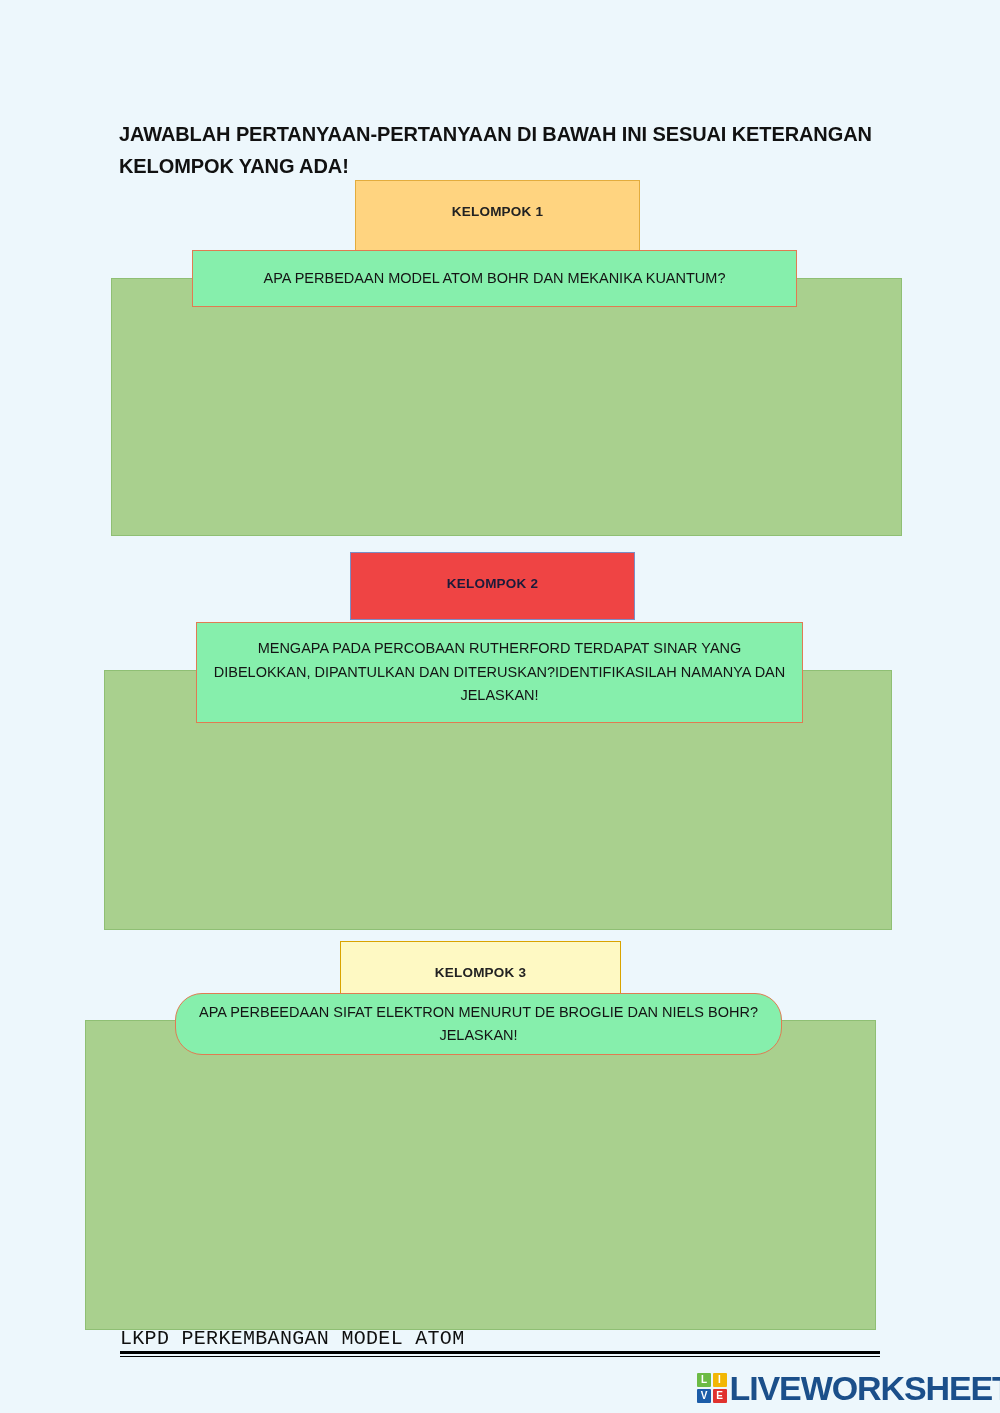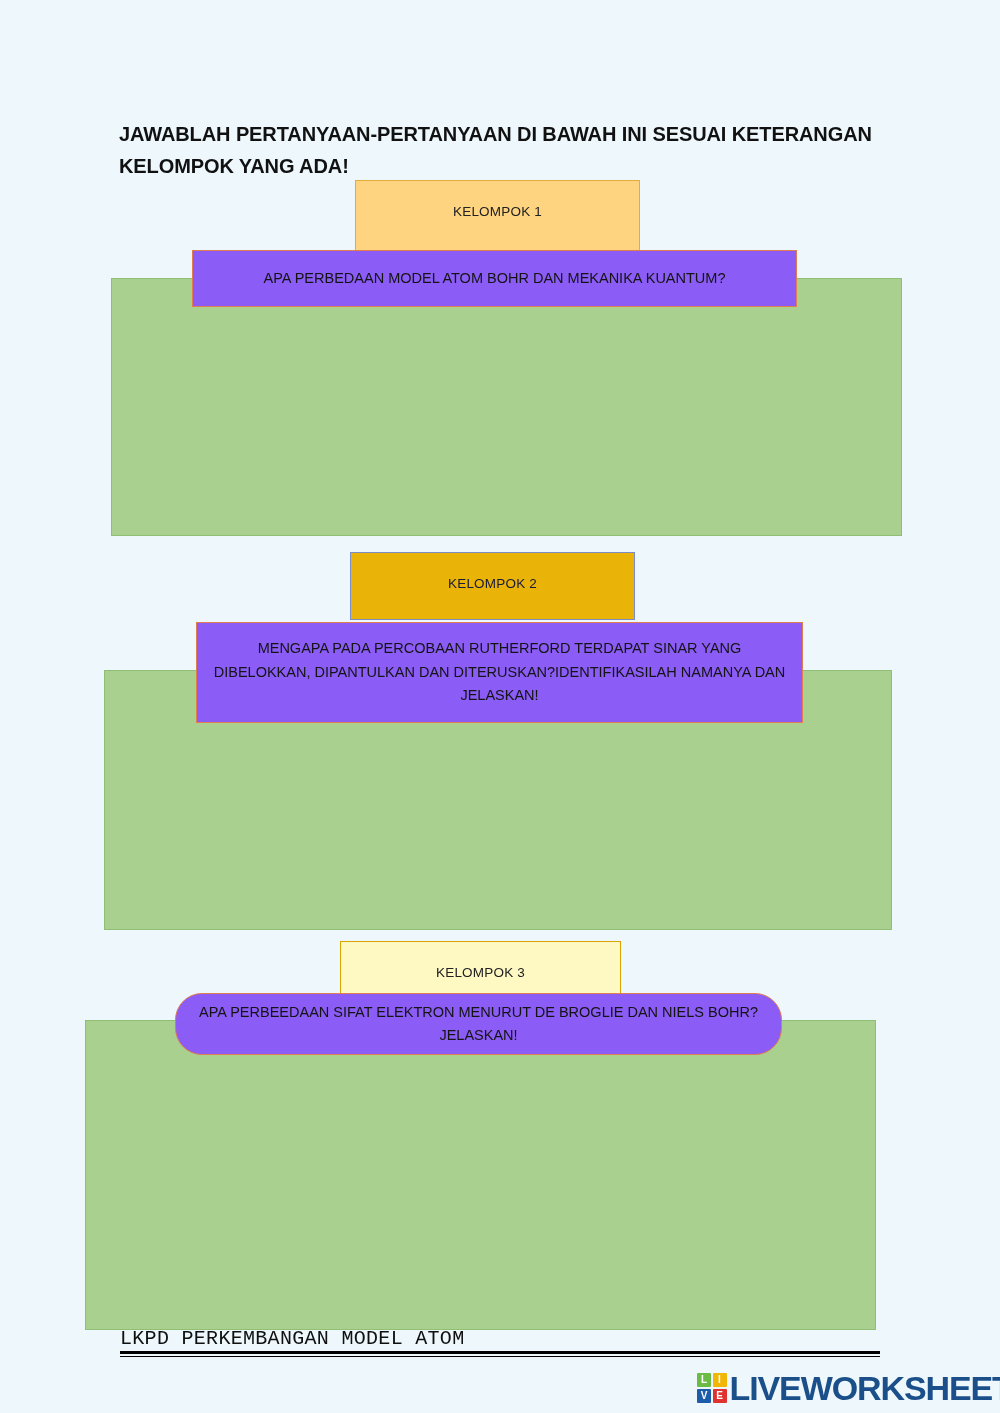--- a/index.html
+++ b/index.html
@@ -46,46 +46,46 @@
 
   
   .group-tab {
     position: absolute;
     box-sizing: border-box;
     display: flex;
     align-items: flex-start;
     justify-content: center;
     padding-top: 23px;
     font-size: 13.5px;
-    font-weight: 400;
+    font-weight: 700;
     letter-spacing: 0.2px;
     color: #222222;
   }
   .tab-1 {
     left: 355px; top: 180px; width: 285px; height: 77px;
     background: #ffd480;
     border: 1px solid #e3ac3d;
   }
   .tab-2 {
     left: 350px; top: 552px; width: 285px; height: 68px;
-    background: #eab308;
+    background: #ef4444;
     border: 1px solid #7b8dc4;
     color: #1b1b3a;
   }
   .tab-3 {
     left: 340px; top: 941px; width: 281px; height: 61px;
     background: #fef9c3;
     border: 1px solid #d9a300;
   }
 
   
   .question-box {
     position: absolute;
     box-sizing: border-box;
-    background: #8b5cf6;
+    background: #86efac;
     border: 1px solid #e07b52;
     display: flex;
     align-items: center;
     justify-content: center;
     text-align: center;
     color: #141414;
     font-size: 14.5px;
     line-height: 1.62;
     padding: 6px 14px;
   }

